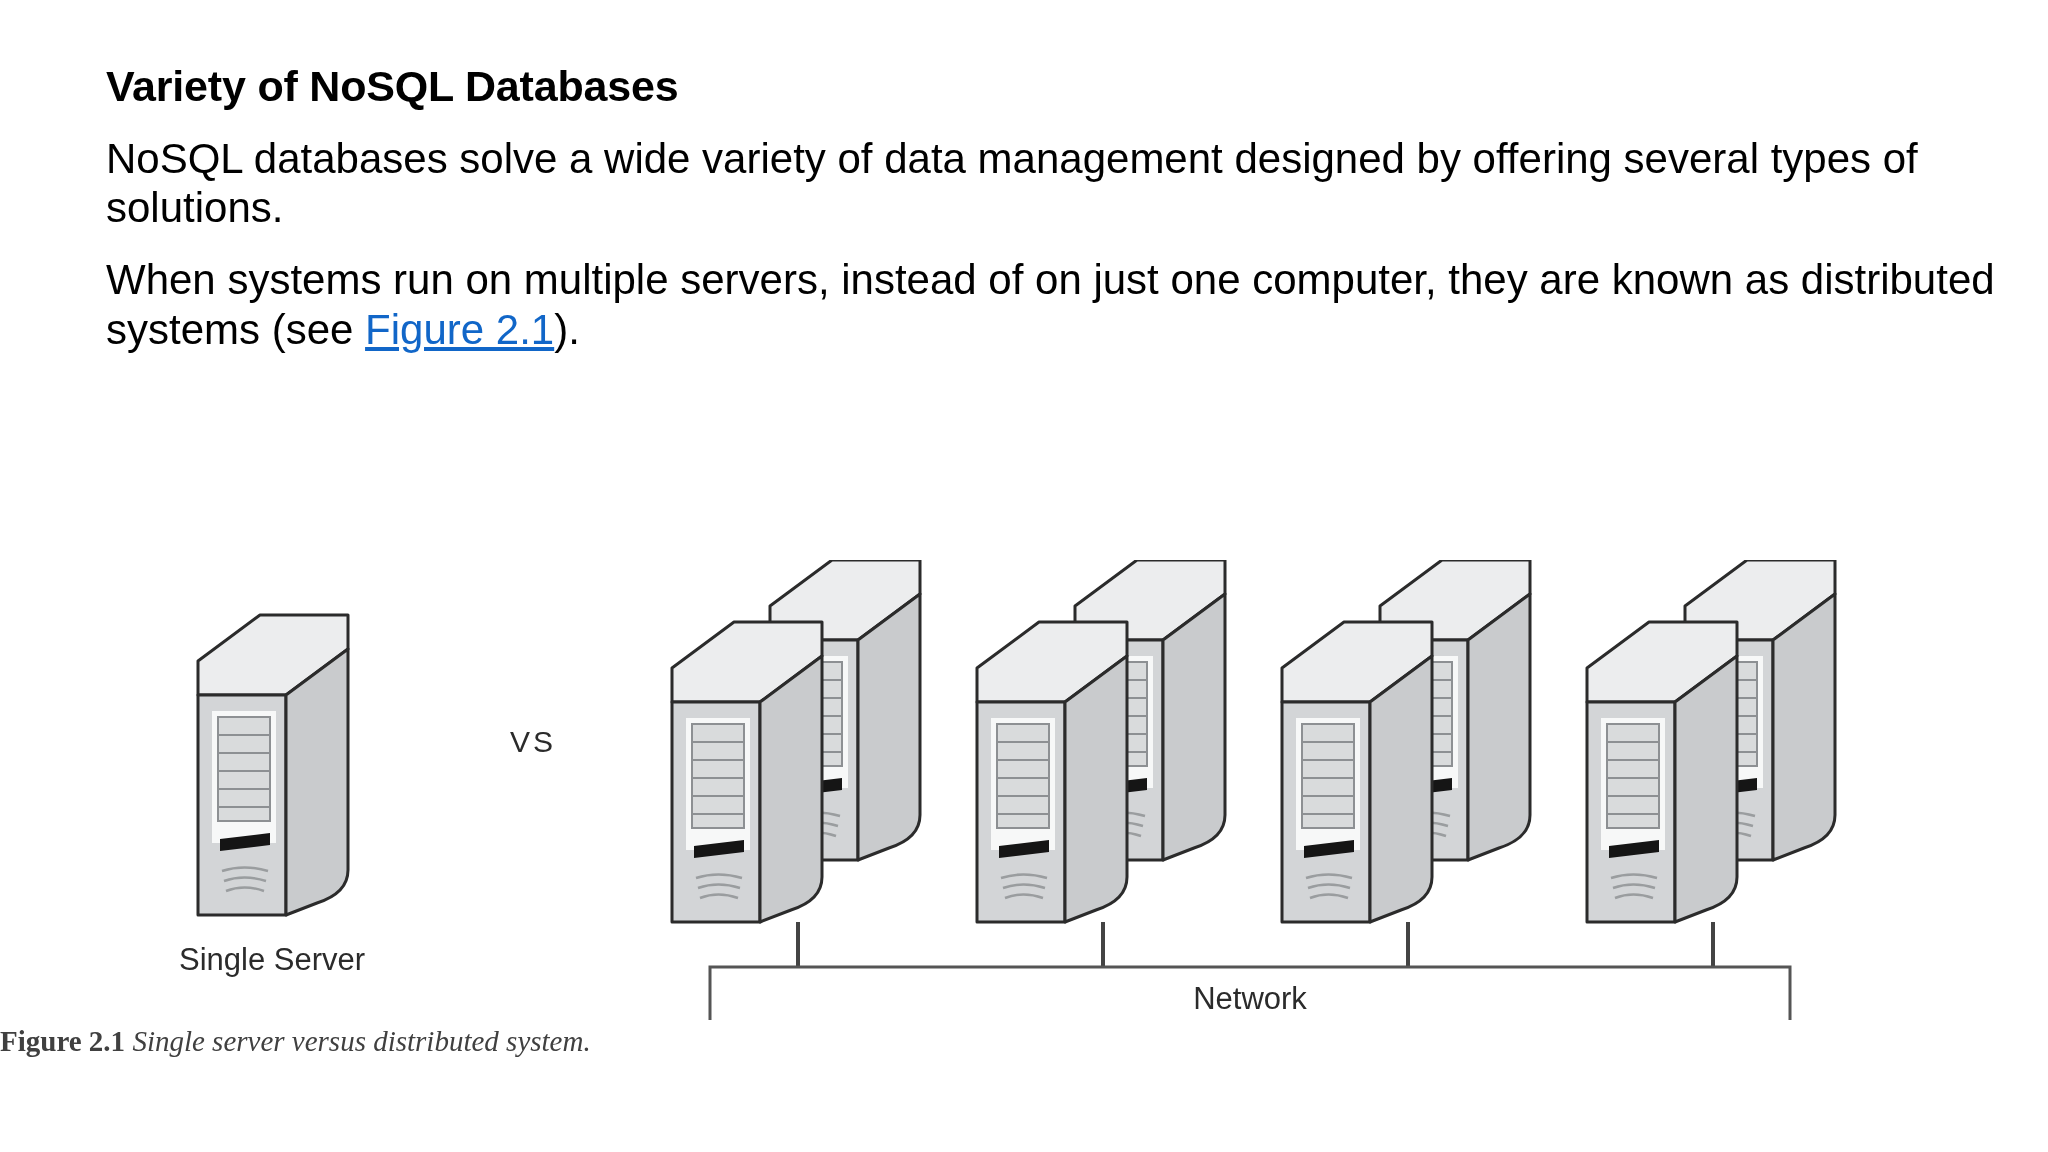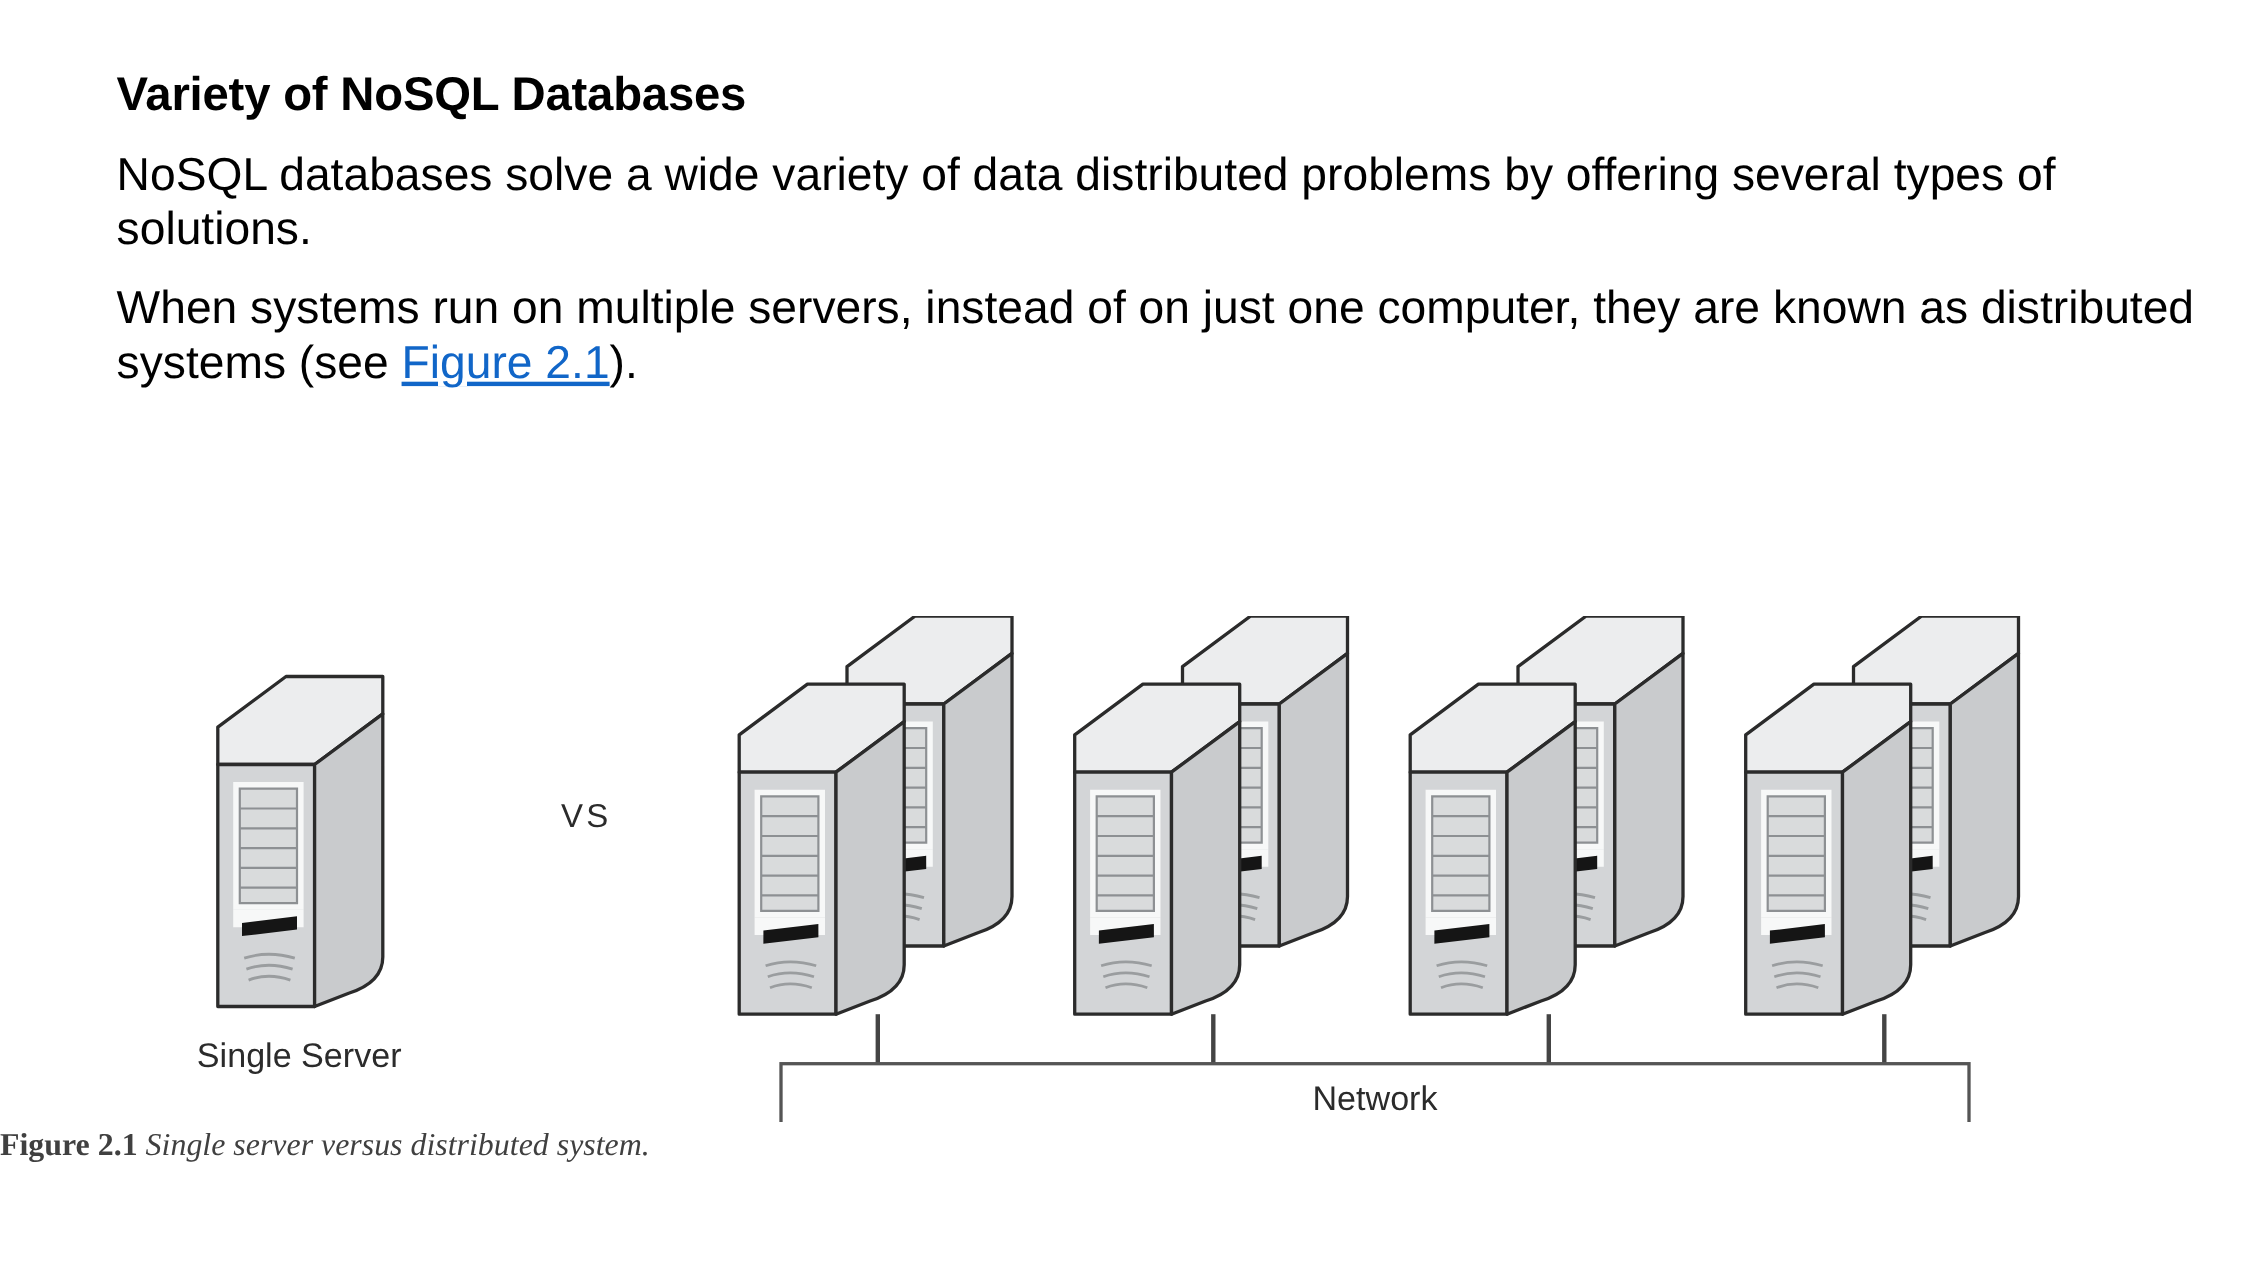--- a/index.html
+++ b/index.html
@@ -114,21 +114,21 @@
 </style>
 </head>
 <body>
 
 <div id="slide">
 
   <div class="text-block">
 
     <h1 class="slide-title">Variety of NoSQL Databases</h1>
 
-    <p class="body-para p1">NoSQL databases solve a wide variety of data distributed problems by offering several types of solutions.</p>
+    <p class="body-para p1">NoSQL databases solve a wide variety of data management designed by offering several types of solutions.</p>
 
 
     <p class="body-para p3"><span>When systems run on multiple servers, instead of on just one computer, they are known as distributed systems (see </span><a class="figlink" href="#">Figure 2.1</a><span>).</span></p>
 
   </div>
 
   <div id="figure-area">
 
     <svg id="figure-svg" viewBox="0 0 2048 460" xmlns="http://www.w3.org/2000/svg">
 

